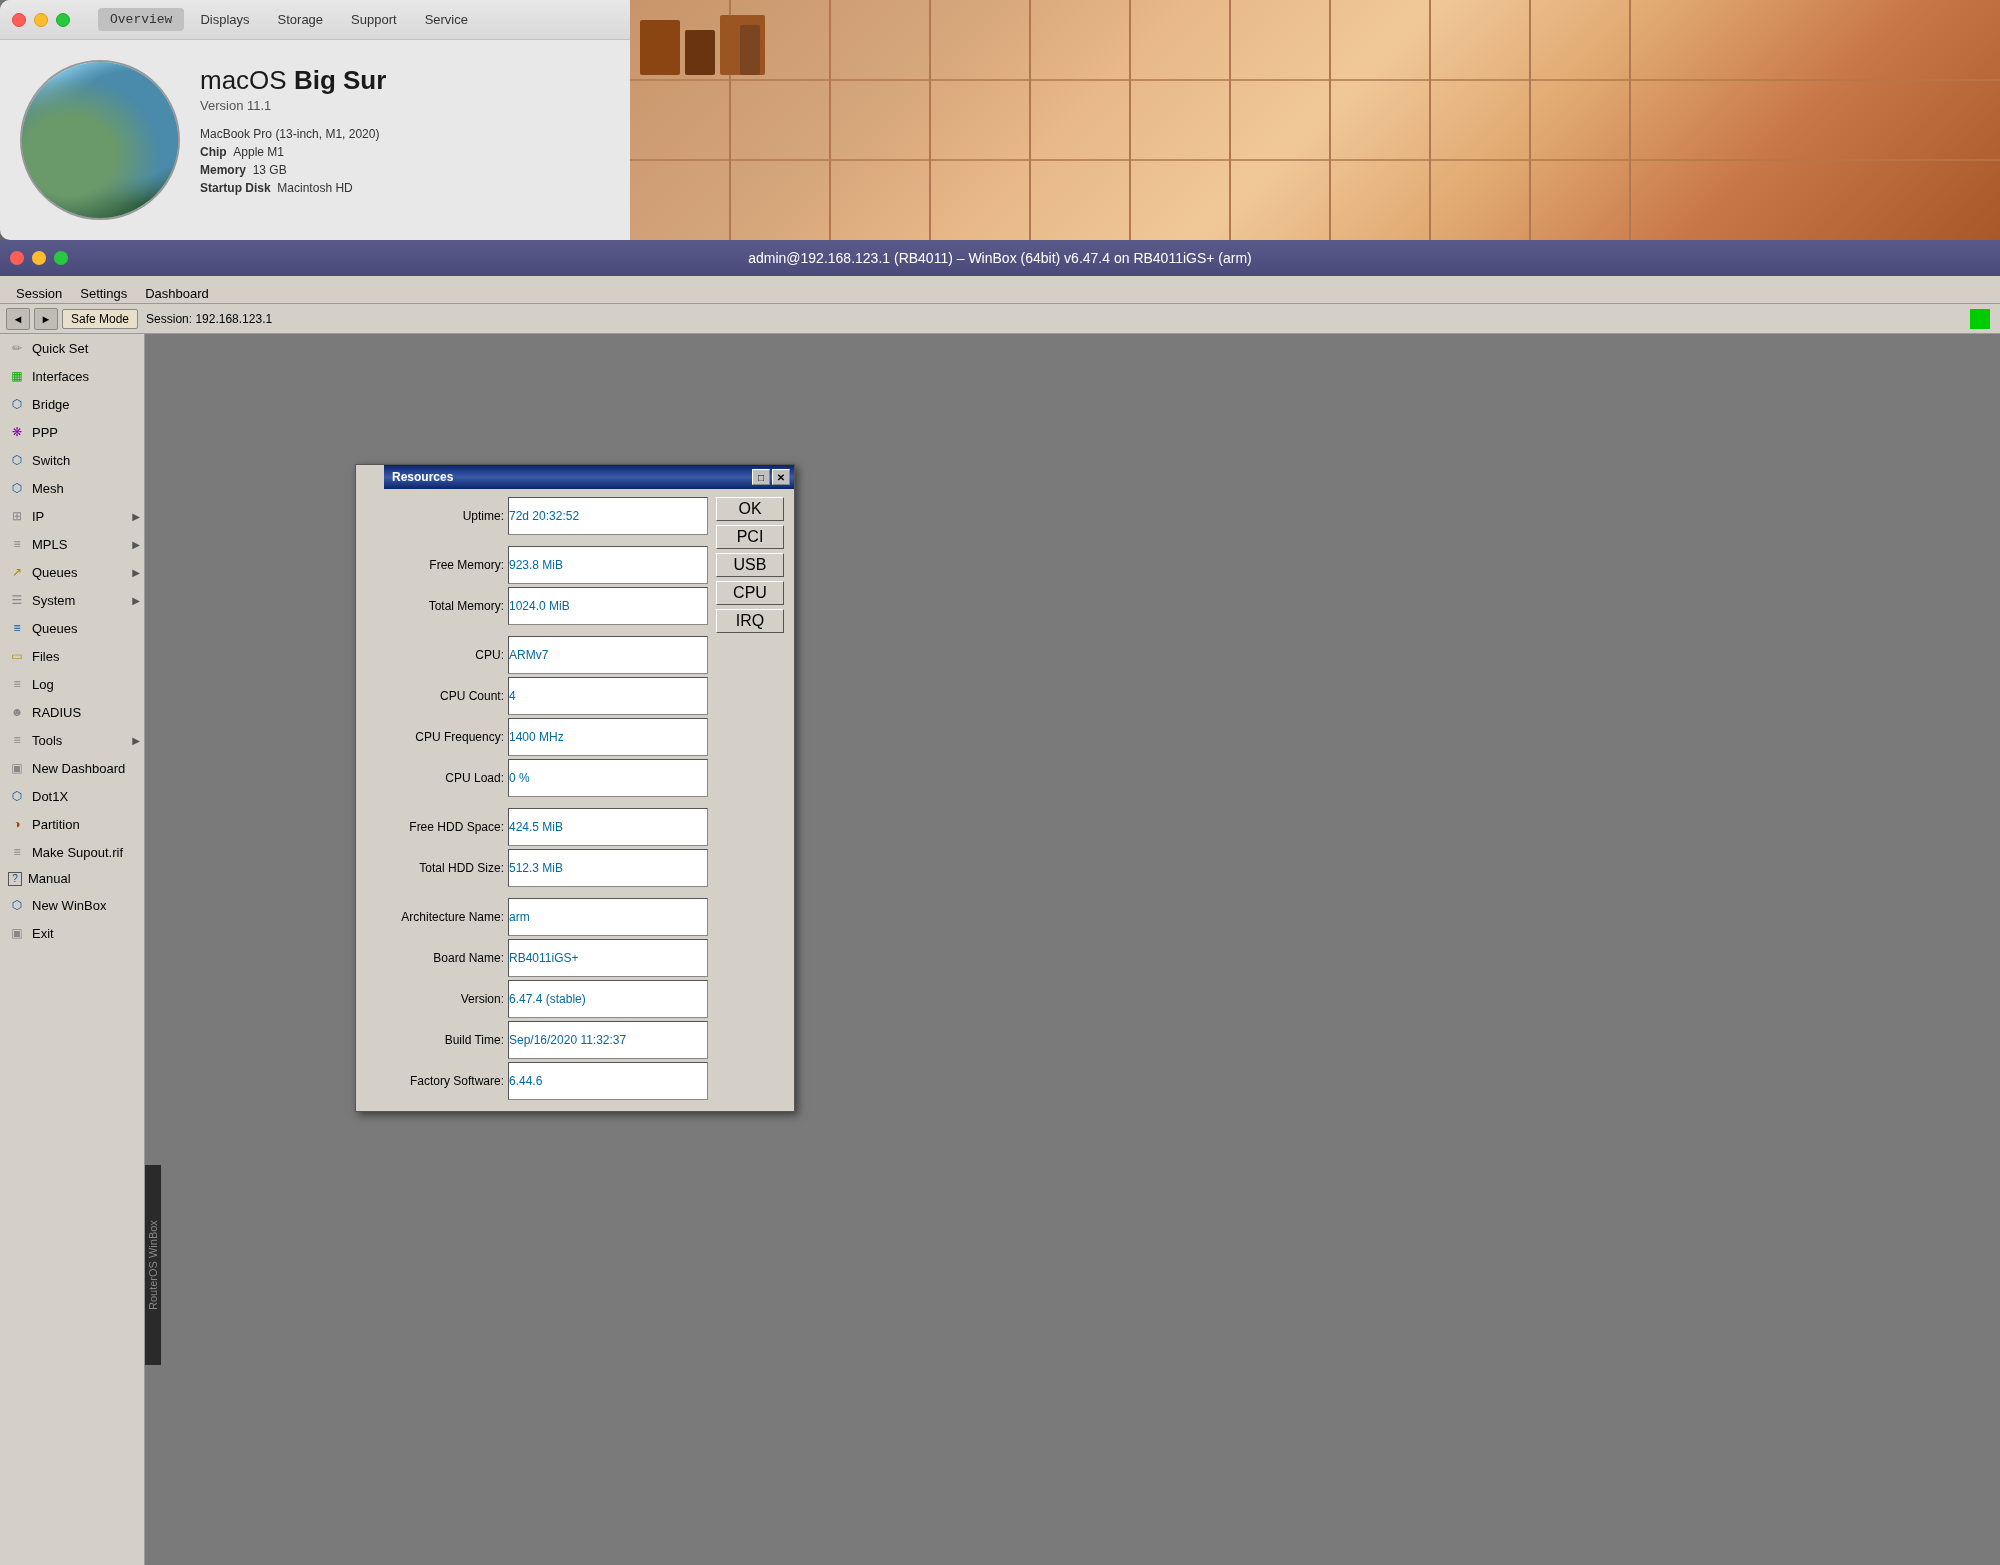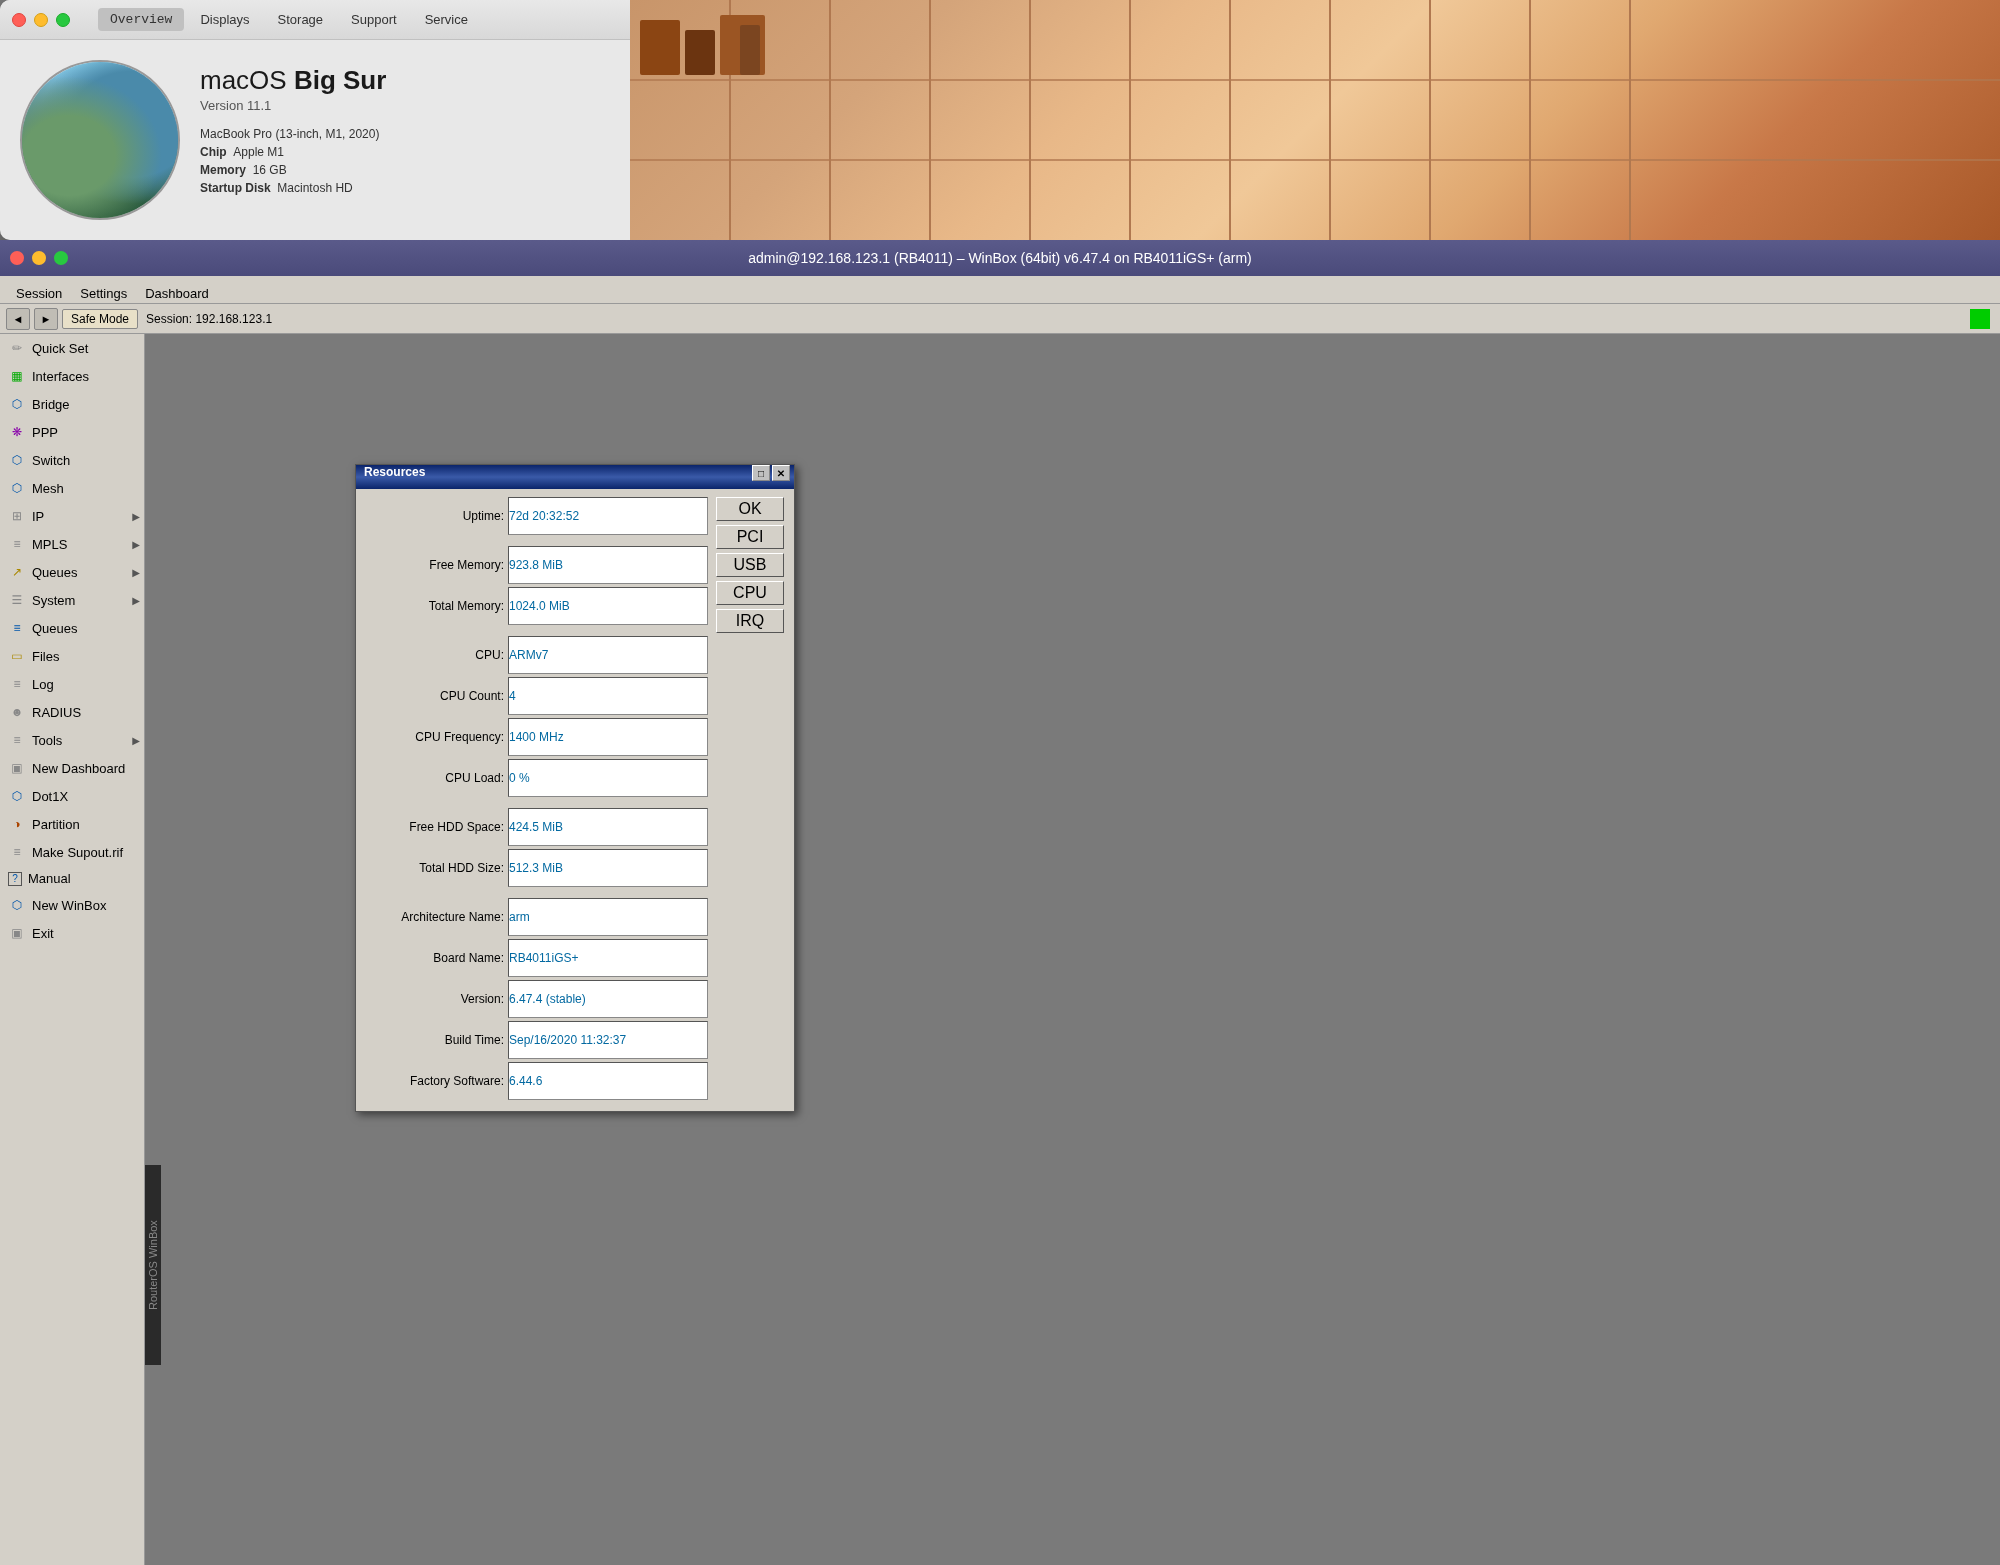--- a/index.html
+++ b/index.html
@@ -308,26 +308,27 @@
       left: 210px;
       width: 440px;
       background: #d4d0c8;
       border: 1px solid #555;
       box-shadow: 3px 3px 8px rgba(0,0,0,0.5);
     }
     .dialog-titlebar {
       height: 24px;
       background: linear-gradient(180deg, #0a246a 0%, #3a5aa8 50%, #0a246a 100%);
       display: flex;
-      align-items: flex-start;
+      align-items: center;
       justify-content: space-between;
       padding: 0 4px;
       color: white;
       font-size: 12px;
       font-weight: bold;
+      margin-left: 28px;
     }
     .dialog-title-label {
       padding-left: 4px;
     }
     .dialog-title-btns {
       display: flex;
       gap: 2px;
     }
     .dialog-btn {
       width: 18px;
@@ -451,21 +452,21 @@
         <span>macOS</span> <strong>Big Sur</strong>
       </div>
       <div class="mac-os-version">Version 11.1</div>
       <div class="mac-spec-row">
         <span>MacBook Pro</span> <span>(13-inch, M1, 2020)</span>
       </div>
       <div class="mac-spec-row">
         <span class="label">Chip</span>&nbsp;&nbsp;<span>Apple M1</span>
       </div>
       <div class="mac-spec-row">
-        <span class="label">Memory</span>&nbsp;&nbsp;<span>16 GB</span>
+        <span class="label">Memory</span>&nbsp;&nbsp;<span>13 GB</span>
       </div>
       <div class="mac-spec-row">
         <span class="label">Startup Disk</span>&nbsp;&nbsp;<span>Macintosh HD</span>
       </div>
     </div>
   </div>
 </div>
 
 <div class="anime-bg">
   <svg class="anime-window-lines" width="100%" height="100%">

